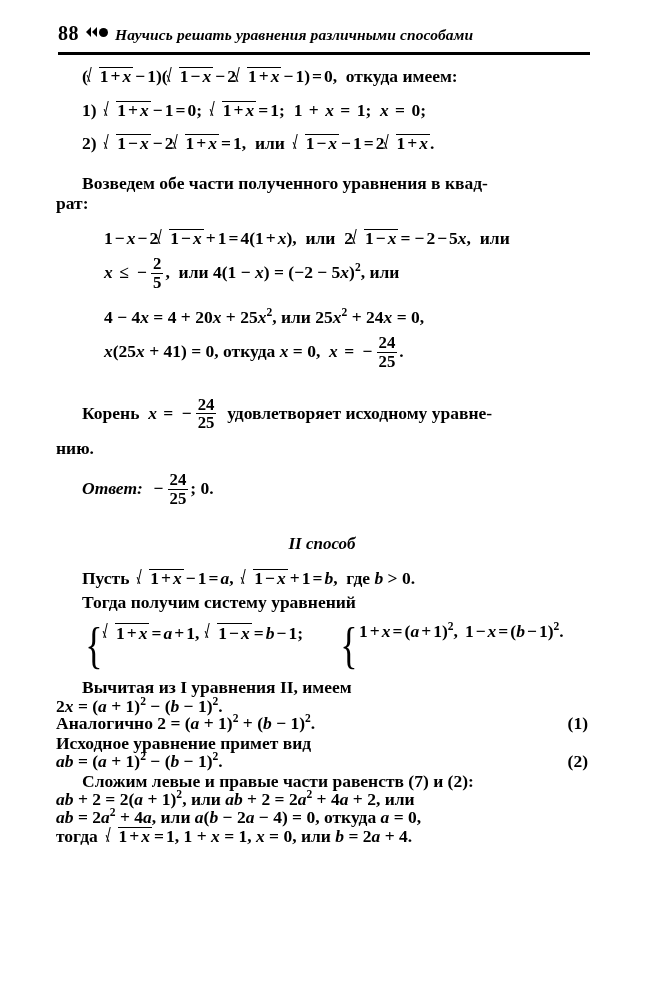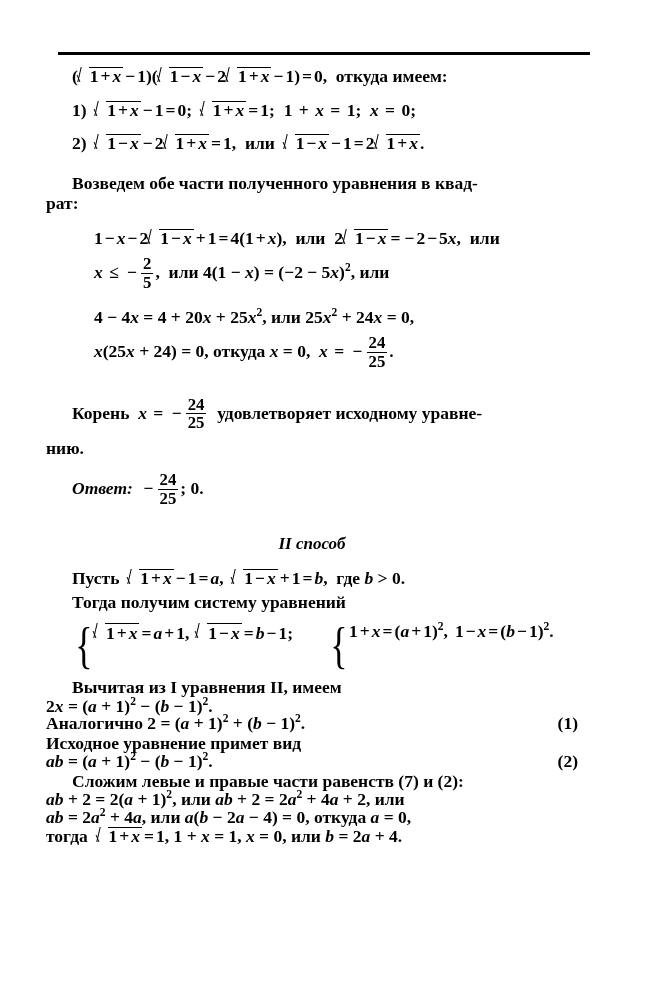--- a/index.html
+++ b/index.html
@@ -71,21 +71,21 @@
     left: 58px;
     top: 52px;
     width: 532px;
     height: 3px;
     background: #000;
   }
 
   
   .body {
     position: absolute;
-    left: 46px;
+    left: 56px;
     top: 66px;
     width: 532px;
   }
 
   .line {
     font-size: 17.5px;
     font-weight: bold;
     line-height: 1.0;
     white-space: nowrap;
     position: relative;
@@ -202,20 +202,29 @@
   .gap-s  { height: 9px; }
   .gap-m  { height: 14px; }
   .gap-l  { height: 20px; }
   .gap-xl { height: 26px; }
 </style>
 </head>
 <body>
 
 <div class="page">
 
+  <div class="running-head">
+    <span class="folio">88</span>
+    <span class="head-orn">
+      <span class="orn-tri"></span>
+      <span class="orn-tri"></span>
+      <span class="orn-dot"></span>
+    </span>
+    <span class="head-title">Научись решать уравнения различными способами</span>
+  </div>
   <div class="head-rule"></div>
 
   <div class="body">
 
     <div class="line indent">
       <span class="mn">(</span><span class="rad"><span class="radbar"><span class="mn">1</span><span class="op">+</span><span class="mi">x</span></span></span><span class="op">−</span><span class="mn">1)(</span><span class="rad"><span class="radbar"><span class="mn">1</span><span class="op">−</span><span class="mi">x</span></span></span><span class="op">−</span><span class="mn">2</span><span class="rad"><span class="radbar"><span class="mn">1</span><span class="op">+</span><span class="mi">x</span></span></span><span class="op">−</span><span class="mn">1)</span><span class="op">=</span><span class="mn">0,</span>&nbsp;&nbsp;<span class="mn">откуда имеем:</span>
     </div>
 
     <div class="gap-m"></div>
 
@@ -250,21 +259,21 @@
 
     <div class="gap-s"></div>
 
     <div class="line" style="padding-left:48px;margin-top:8px;">
       <span class="mn">4 − 4</span><span class="mi">x</span><span class="mn"> = 4 + 20</span><span class="mi">x</span><span class="mn"> + 25</span><span class="mi">x</span><span class="sup">2</span><span class="mn">, или 25</span><span class="mi">x</span><span class="sup">2</span><span class="mn"> + 24</span><span class="mi">x</span><span class="mn"> = 0,</span>
     </div>
 
     <div class="gap-s"></div>
 
     <div class="line" style="padding-left:48px; line-height:1.0;">
-      <span class="mi">x</span><span class="mn">(25</span><span class="mi">x</span><span class="mn"> + 24) = 0, откуда </span><span class="mi">x</span><span class="mn"> = 0,&nbsp;&nbsp;</span><span class="mi">x</span><span class="op">&nbsp;=&nbsp;</span><span class="op">−</span><span class="frac"><span class="num">24</span><span class="den">25</span></span><span class="mn">.</span>
+      <span class="mi">x</span><span class="mn">(25</span><span class="mi">x</span><span class="mn"> + 41) = 0, откуда </span><span class="mi">x</span><span class="mn"> = 0,&nbsp;&nbsp;</span><span class="mi">x</span><span class="op">&nbsp;=&nbsp;</span><span class="op">−</span><span class="frac"><span class="num">24</span><span class="den">25</span></span><span class="mn">.</span>
     </div>
 
     <div class="gap-xl"></div>
 
     <div class="line" style="padding-left:26px; line-height:1.0;">
       <span class="mn">Корень</span>&nbsp;&nbsp;<span class="mi">x</span><span class="op">&nbsp;=&nbsp;</span><span class="op">−</span><span class="frac"><span class="num">24</span><span class="den">25</span></span>&nbsp;&nbsp;<span class="mn">удовлетворяет исходному уравне-</span>
     </div>
     <div class="gap-xs"></div>
     <div class="prose">нию.</div>
 

